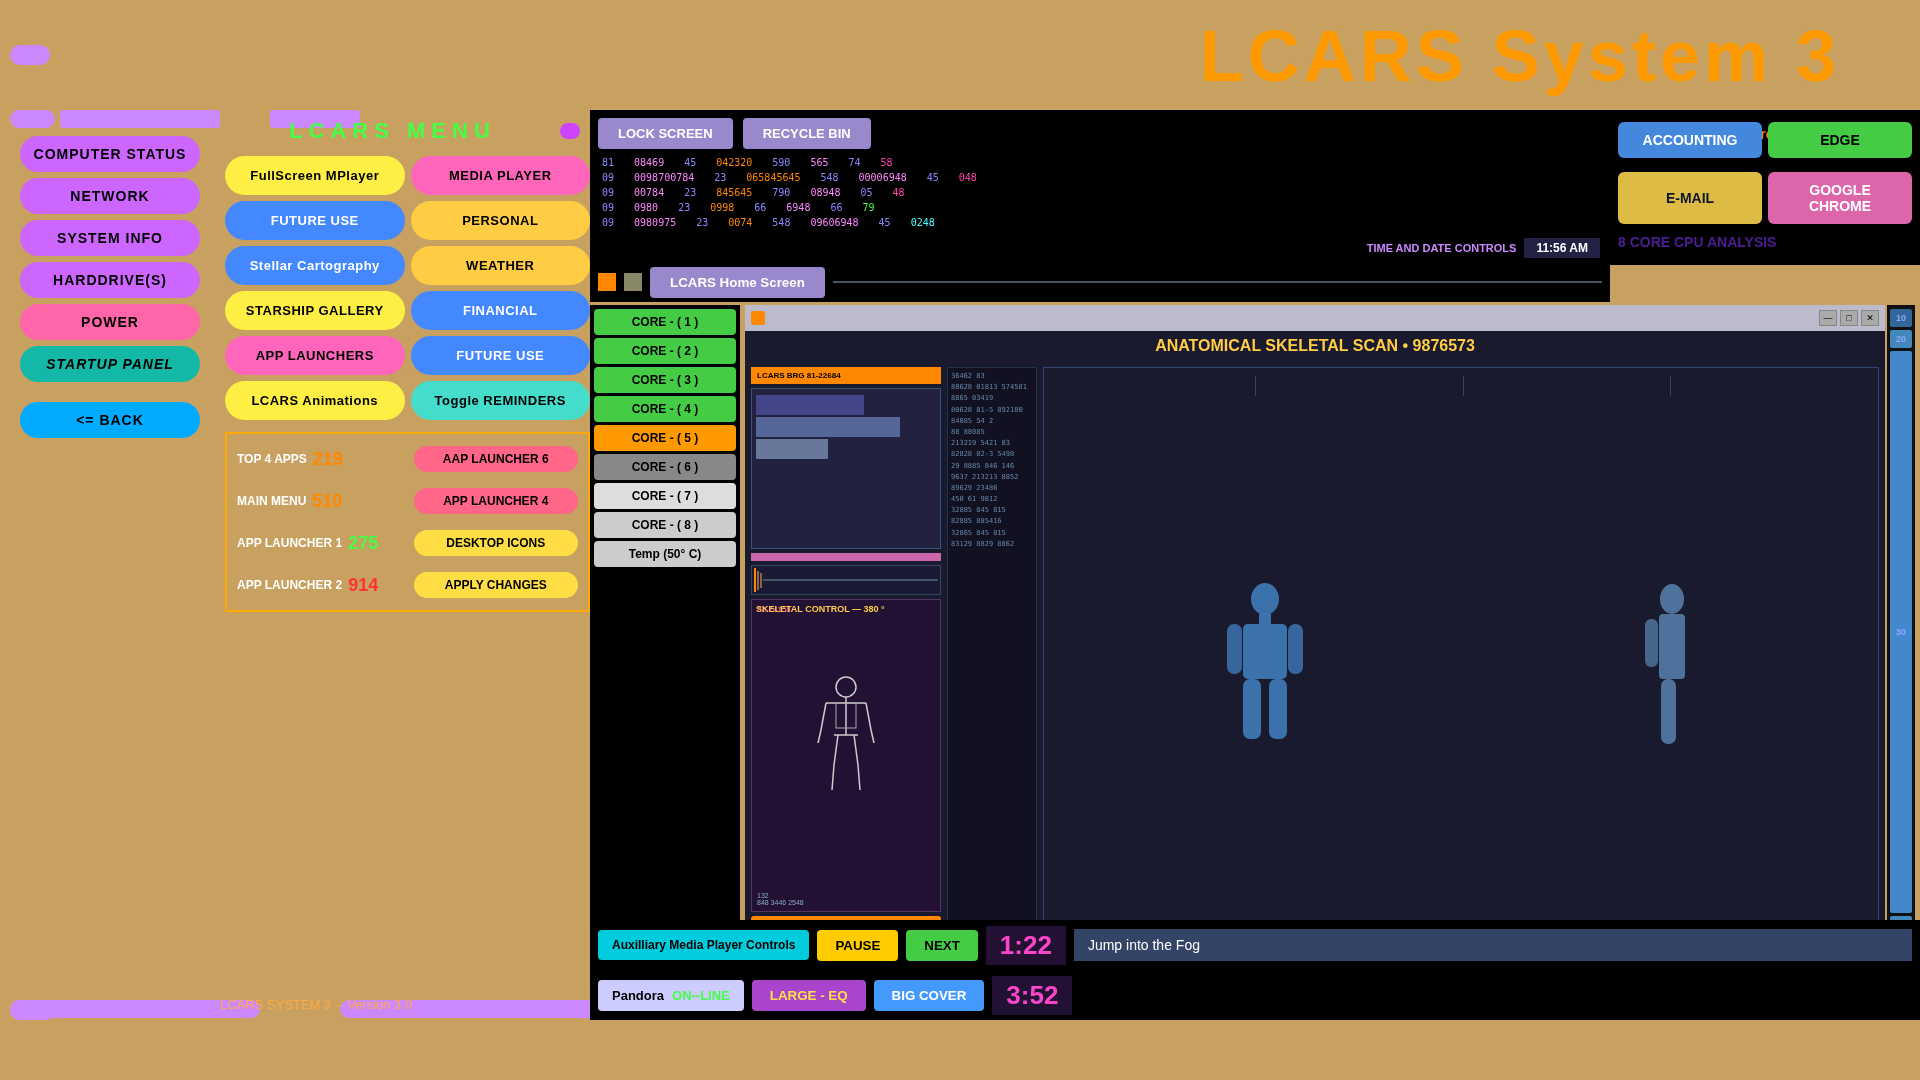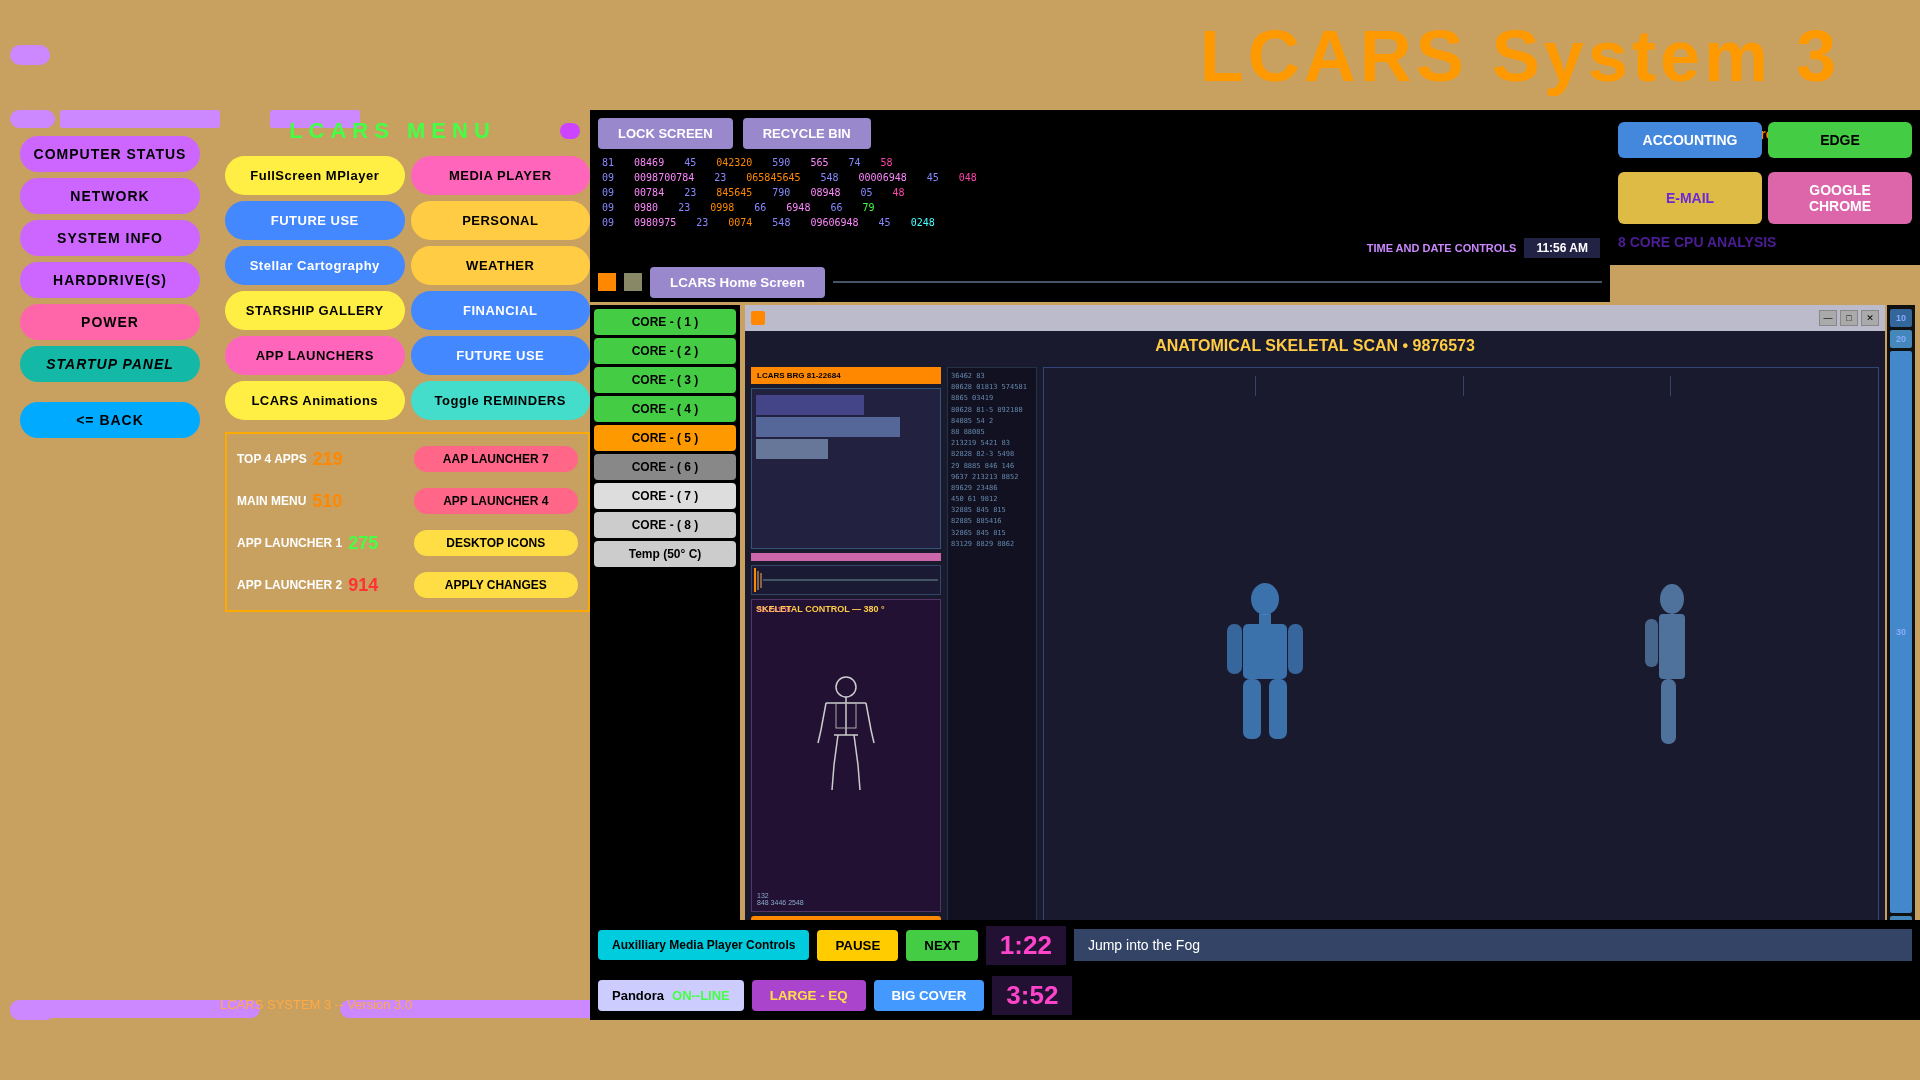--- a/index.html
+++ b/index.html
@@ -160,21 +160,21 @@
       border: none;
       border-radius: 6px;
       font-weight: bold;
       font-size: 14px;
       cursor: pointer;
       text-align: center;
     }
 
     .panel-btn.blue-btn { background: #4488dd; color: #fff; }
     .panel-btn.green-btn { background: #44cc44; color: #000; }
-    .panel-btn.gold-btn { background: #ddbb44; color: #6d28d9; }
+    .panel-btn.gold-btn { background: #ddbb44; color: #0f172a; }
     .panel-btn.pink-btn { background: #dd66aa; color: #fff; }
 
     .home-btn {
       background: #9988cc;
       color: #fff;
       border: none;
       padding: 8px 20px;
       font-weight: bold;
       cursor: pointer;
       border-radius: 4px;
@@ -343,21 +343,21 @@
     <button class="menu-btn yellow">LCARS Animations</button>
     <button class="menu-btn teal">Toggle REMINDERS</button>
   </div>
 
   <div class="launcher-grid">
     <div class="launcher-item">
       <span class="launcher-label">TOP 4 APPS</span>
       <span class="launcher-num" style="color:#ff8800;">219</span>
     </div>
     <div class="launcher-item">
-      <button class="launcher-btn">AAP LAUNCHER 7</button>
+      <button class="launcher-btn">AAP LAUNCHER 6</button>
     </div>
     <div class="launcher-item">
       <span class="launcher-label">MAIN MENU</span>
       <span class="launcher-num" style="color:#ff8800;">510</span>
     </div>
     <div class="launcher-item">
       <button class="launcher-btn">APP LAUNCHER 4</button>
     </div>
     <div class="launcher-item">
       <span class="launcher-label">APP LAUNCHER 1</span>

